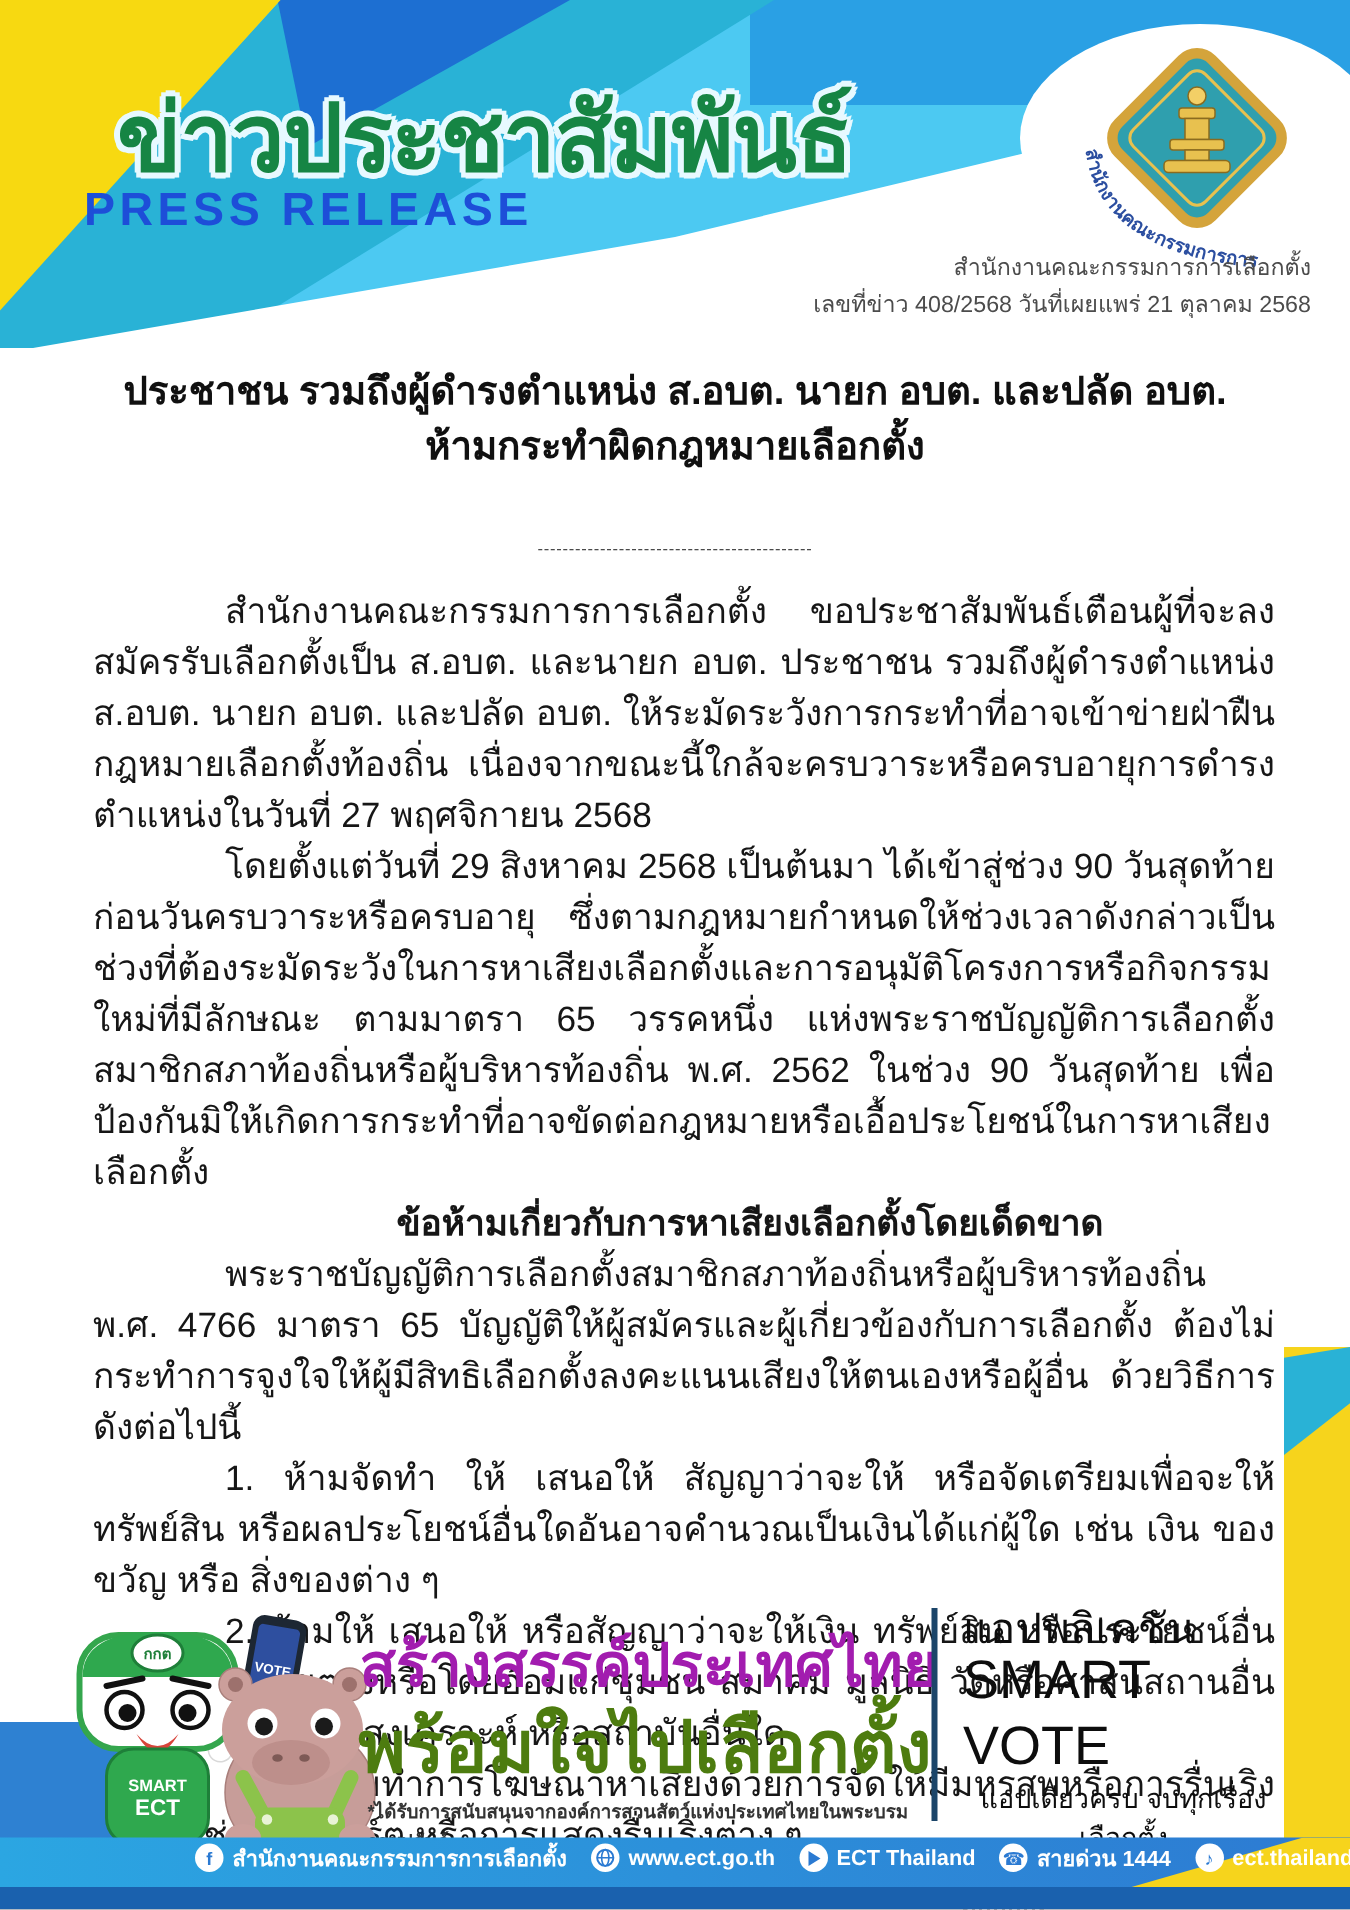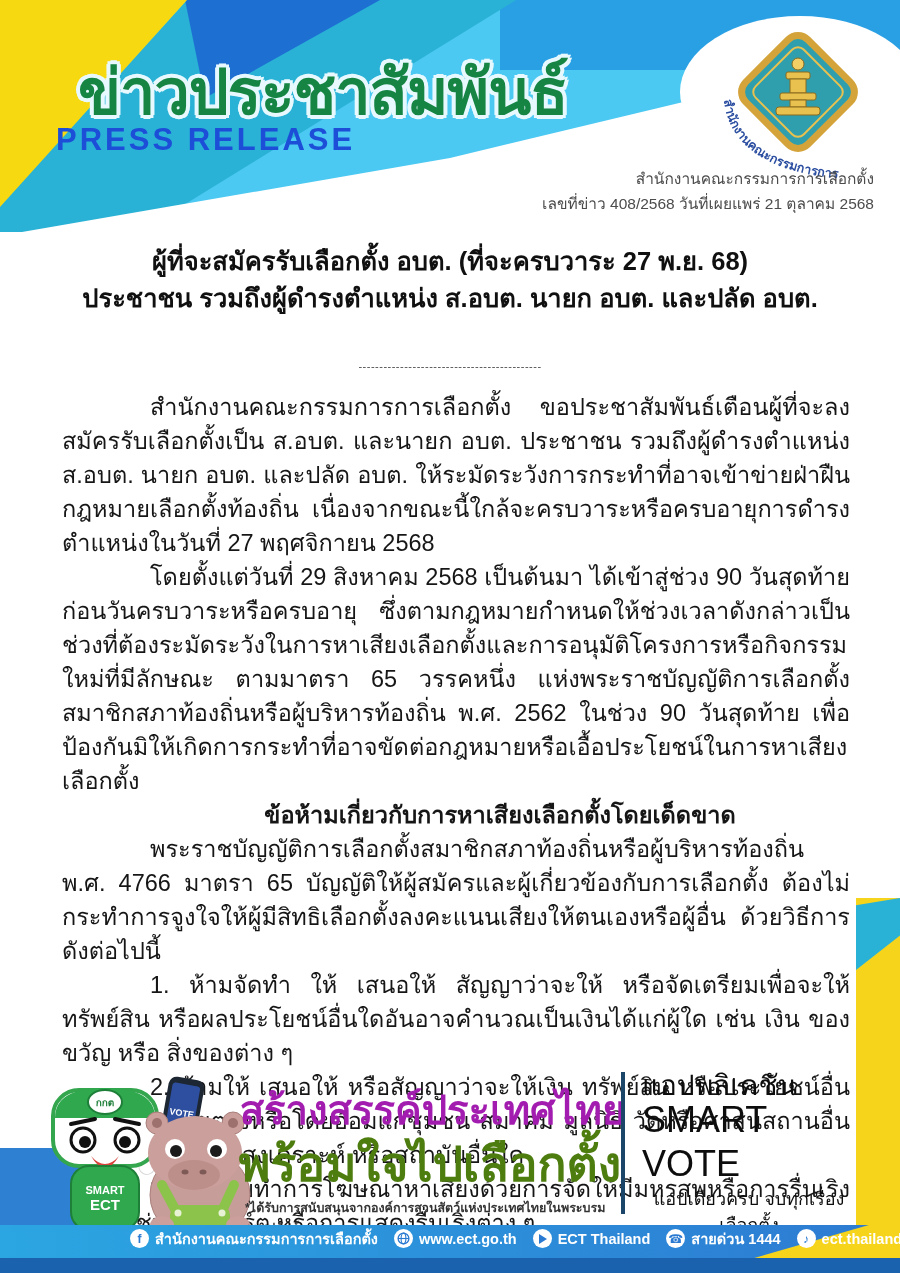--- a/index.html
+++ b/index.html
@@ -109,22 +109,22 @@
       <textPath href="#logoArc">สำนักงานคณะกรรมการการเลือกตั้ง</textPath>
     </text>
   </svg>
 
   <div class="abs hdr-org">
     <div>สำนักงานคณะกรรมการการเลือกตั้ง</div>
     <div>เลขที่ข่าว 408/2568 วันที่เผยแพร่ 21 ตุลาคม 2568</div>
   </div>
 
   <div class="abs doc-title">
-    <div>ผู้ที่จะสมัครรับเลือกตั้ง อบต. (ที่จะครบวาระ 27 พ.ย. 68)</div>
     <div>ประชาชน รวมถึงผู้ดำรงตำแหน่ง ส.อบต. นายก อบต. และปลัด อบต.</div>
+    <div>ห้ามกระทำผิดกฎหมายเลือกตั้ง</div>
   </div>
 
   <div class="abs doc-sep">--------------------------------------------</div>
 
   <div class="abs doc-body">
     <p>สำนักงานคณะกรรมการการเลือกตั้ง ขอประชาสัมพันธ์เตือนผู้ที่จะลงสมัครรับเลือกตั้งเป็น ส.อบต. และนายก อบต. ประชาชน รวมถึงผู้ดำรงตำแหน่ง ส.อบต. นายก อบต. และปลัด อบต. ให้ระมัดระวังการกระทำที่อาจเข้าข่ายฝ่าฝืนกฎหมายเลือกตั้งท้องถิ่น เนื่องจากขณะนี้ใกล้จะครบวาระหรือครบอายุการดำรงตำแหน่งในวันที่ 27 พฤศจิกายน 2568</p>
     <p>โดยตั้งแต่วันที่ 29 สิงหาคม 2568 เป็นต้นมา ได้เข้าสู่ช่วง 90 วันสุดท้าย ก่อนวันครบวาระหรือครบอายุ ซึ่งตามกฎหมายกำหนดให้ช่วงเวลาดังกล่าวเป็นช่วงที่ต้องระมัดระวังในการหาเสียงเลือกตั้งและการอนุมัติโครงการหรือกิจกรรมใหม่ที่มีลักษณะ ตามมาตรา 65 วรรคหนึ่ง แห่งพระราชบัญญัติการเลือกตั้งสมาชิกสภาท้องถิ่นหรือผู้บริหารท้องถิ่น พ.ศ. 2562 ในช่วง 90 วันสุดท้าย เพื่อป้องกันมิให้เกิดการกระทำที่อาจขัดต่อกฎหมายหรือเอื้อประโยชน์ในการหาเสียงเลือกตั้ง</p>
     <p class="bold">ข้อห้ามเกี่ยวกับการหาเสียงเลือกตั้งโดยเด็ดขาด</p>
     <p>พระราชบัญญัติการเลือกตั้งสมาชิกสภาท้องถิ่นหรือผู้บริหารท้องถิ่น พ.ศ. 4766 มาตรา 65 บัญญัติให้ผู้สมัครและผู้เกี่ยวข้องกับการเลือกตั้ง ต้องไม่กระทำการจูงใจให้ผู้มีสิทธิเลือกตั้งลงคะแนนเสียงให้ตนเองหรือผู้อื่น ด้วยวิธีการดังต่อไปนี้</p>
     <p>1. ห้ามจัดทำ ให้ เสนอให้ สัญญาว่าจะให้ หรือจัดเตรียมเพื่อจะให้ ทรัพย์สิน หรือผลประโยชน์อื่นใดอันอาจคำนวณเป็นเงินได้แก่ผู้ใด เช่น เงิน ของขวัญ หรือ สิ่งของต่าง ๆ</p>

